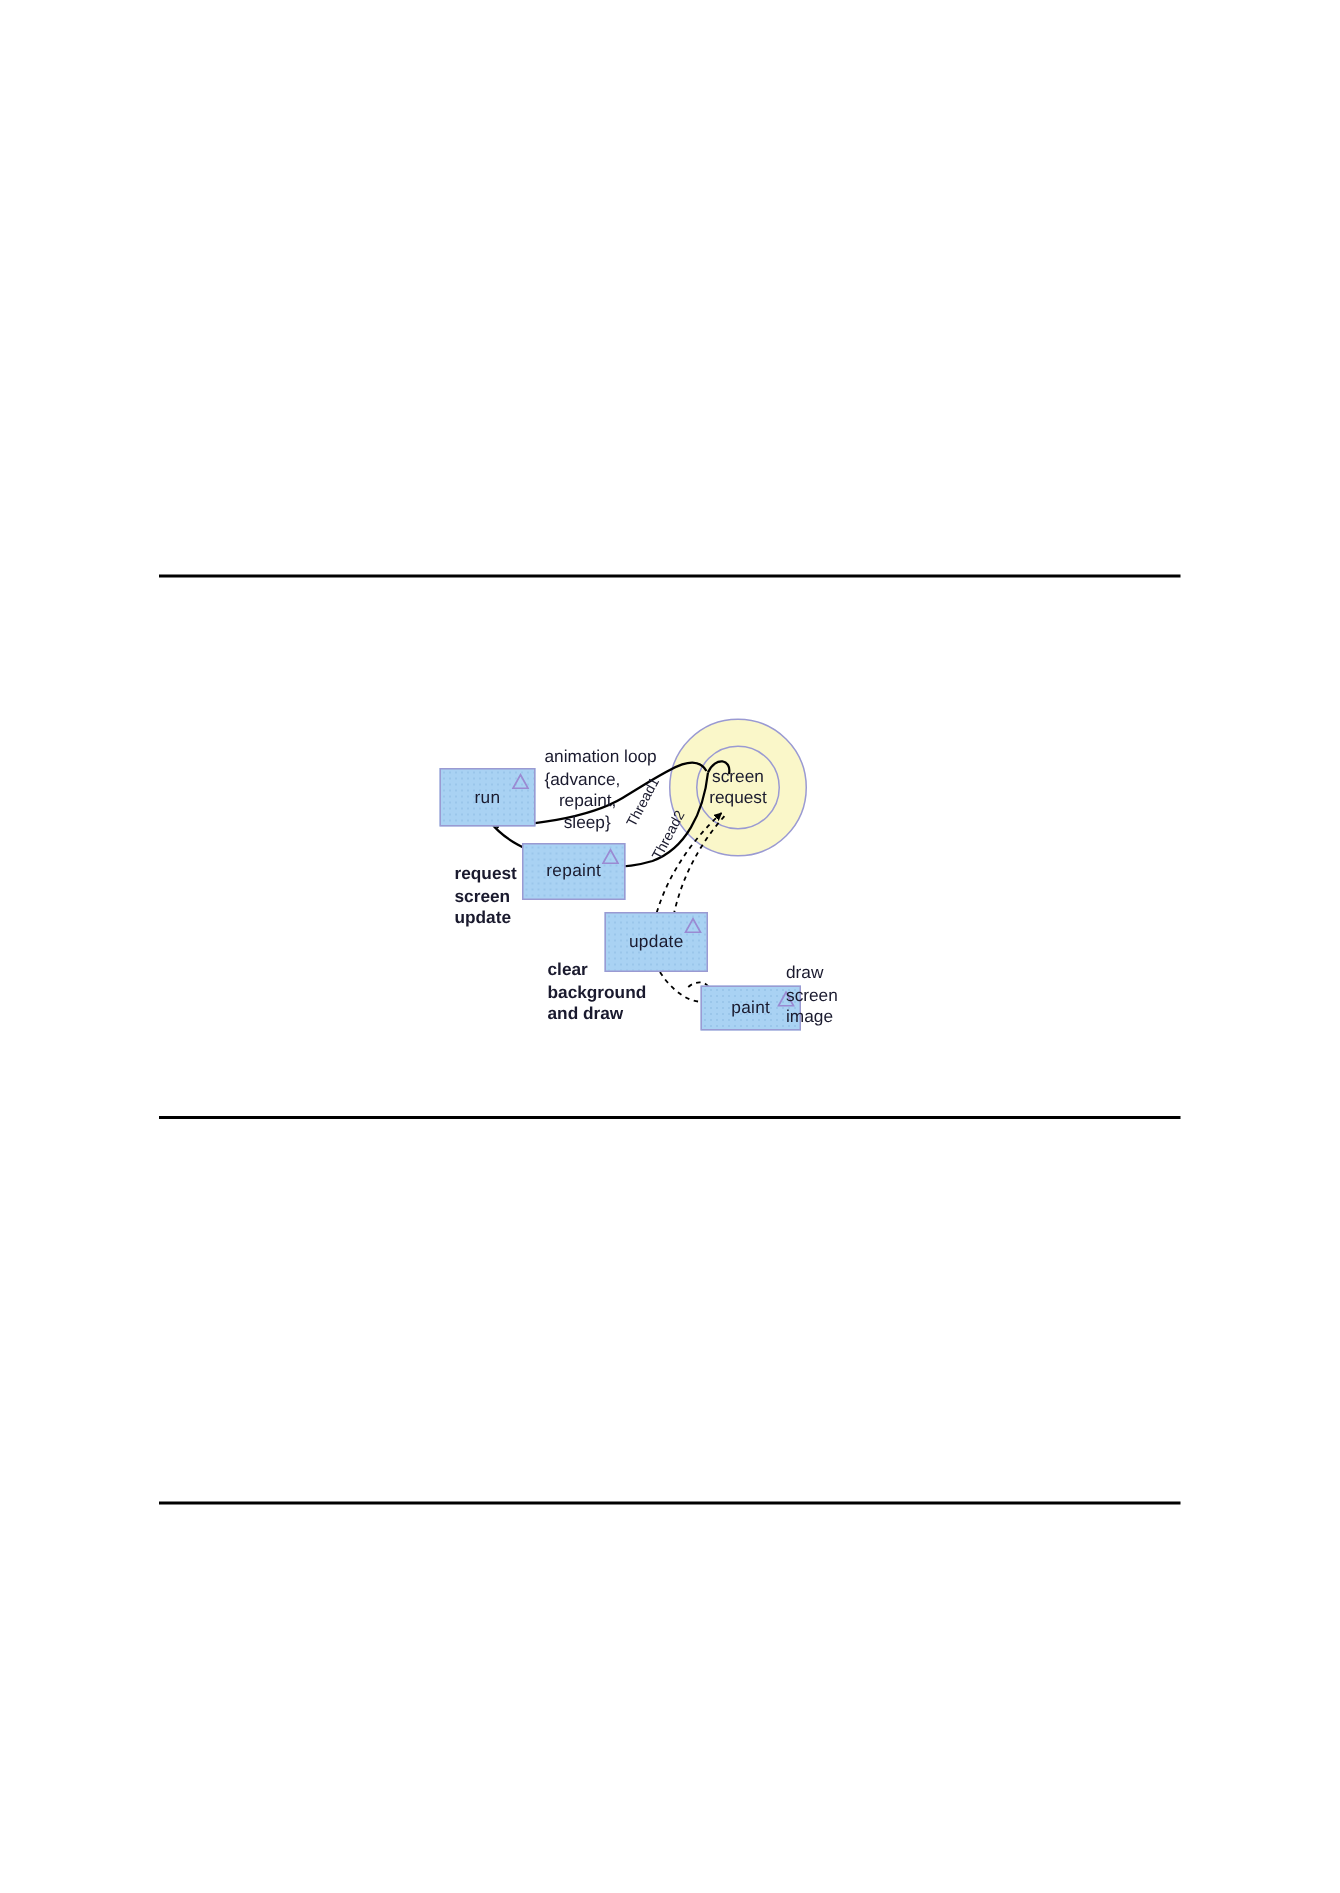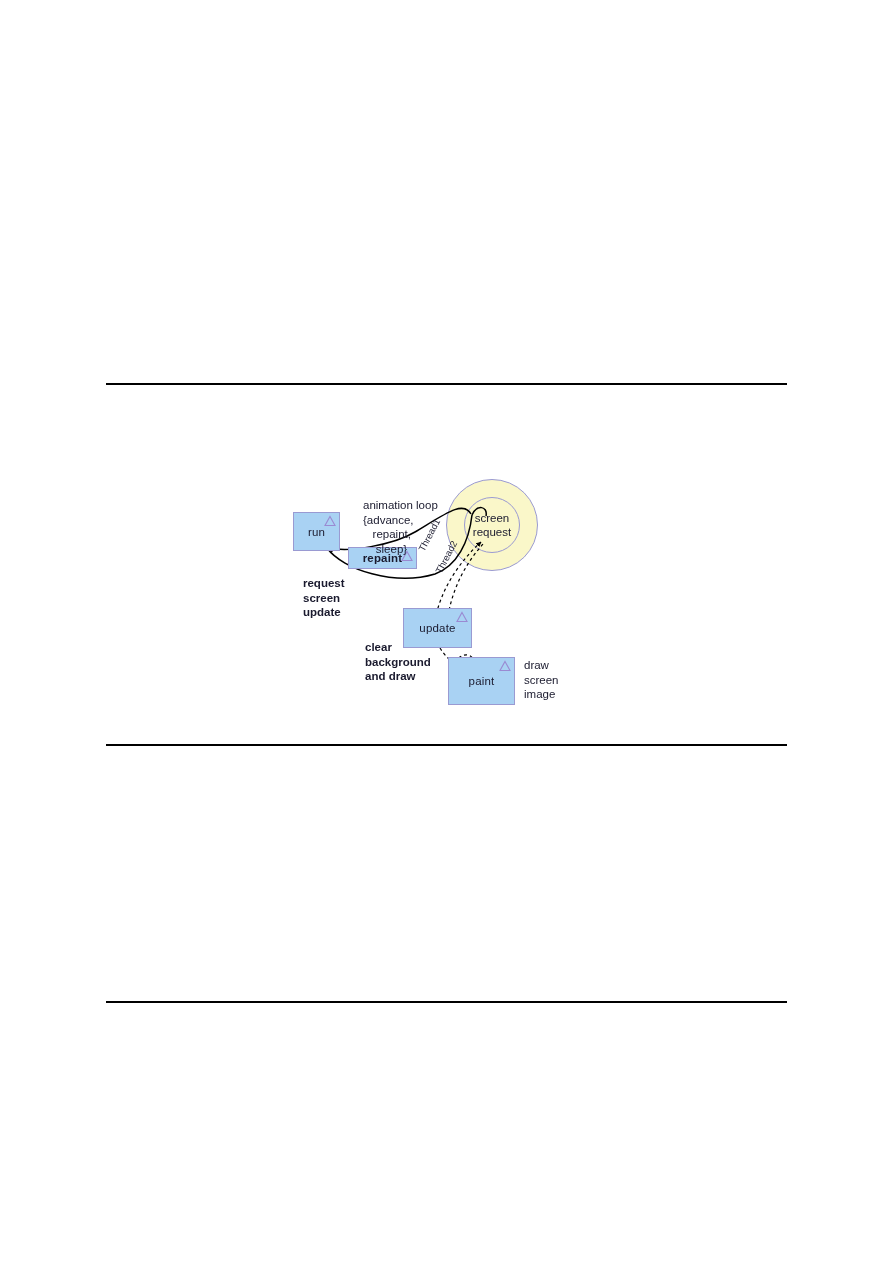--- a/index.html
+++ b/index.html
@@ -135,62 +135,62 @@
 
       <path d="M 187 45 C 192 34 203 36 201 46" fill="none" stroke="#000" stroke-width="1.5"></path>
 
       <path d="M 150 150 C 156 118 176 90 196 72" fill="none" stroke="#000" stroke-width="1.2" stroke-dasharray="3,3" marker-end="url(#arrowDash)"></path>
 
       <path d="M 163 146 C 168 116 182 92 198 74" fill="none" stroke="#000" stroke-width="1.2" stroke-dasharray="3,3"></path>
 
       <path d="M 155 178 C 166 196 186 204 188 192 C 189 184 178 182 172 190" fill="none" stroke="#000" stroke-width="1.2" stroke-dasharray="3,3"></path>
     </svg>
 
-    <div class="uml-box" style="left:8px; top:42px; width:47px; height:39px;">
+    <div class="uml-box" style="left:8px; top:42px; width:64px; height:39px;">
       <svg class="corner-icon" viewBox="0 0 12 12">
         <path d="M 6 1.5 L 11 10.5 L 1 10.5 Z" fill="none" stroke="#9a8ad2" stroke-width="1.1"></path>
       </svg>
       <span>run</span>
     </div>
 
-    <div class="uml-box" style="left:63px; top:77px; width:69px; height:22px;font-weight:bold;">
+    <div class="uml-box" style="left:63px; top:92px; width:69px; height:38px;">
       <svg class="corner-icon" viewBox="0 0 12 12">
         <path d="M 6 1.5 L 11 10.5 L 1 10.5 Z" fill="none" stroke="#9a8ad2" stroke-width="1.1"></path>
       </svg>
       <span>repaint</span>
     </div>
 
     <div class="uml-box" style="left:118px; top:138px; width:69px; height:40px;">
       <svg class="corner-icon" viewBox="0 0 12 12">
         <path d="M 6 1.5 L 11 10.5 L 1 10.5 Z" fill="none" stroke="#9a8ad2" stroke-width="1.1"></path>
       </svg>
       <span>update</span>
     </div>
 
-    <div class="uml-box" style="left:163px; top:187px; width:67px; height:48px;text-align:right;">
+    <div class="uml-box" style="left:182px; top:187px; width:67px; height:30px;text-align:right;">
       <svg class="corner-icon" viewBox="0 0 12 12">
         <path d="M 6 1.5 L 11 10.5 L 1 10.5 Z" fill="none" stroke="#9a8ad2" stroke-width="1.1"></path>
       </svg>
       <span>paint</span>
     </div>
 
     <div class="note center" style="left:78px; top:28px;">animation loop
 {advance,
    repaint,
     sleep}</div>
 
     <div class="note bold" style="left:18px; top:106px;">request
 screen
 update</div>
 
     <div class="note bold" style="left:80px; top:170px;">clear
 background
 and draw</div>
 
-    <div class="note" style="left:239px; top:188px;">draw
+    <div class="note" style="left:239px; top:172px;">draw
 screen
 image</div>
 
     <div class="thread-label" style="left:131px; top:78px; transform: rotate(-62deg);">Thread1</div>
 
     <div class="thread-label" style="left:148px; top:100px; transform: rotate(-62deg);">Thread2</div>
 
   </div>
 </div>
 

